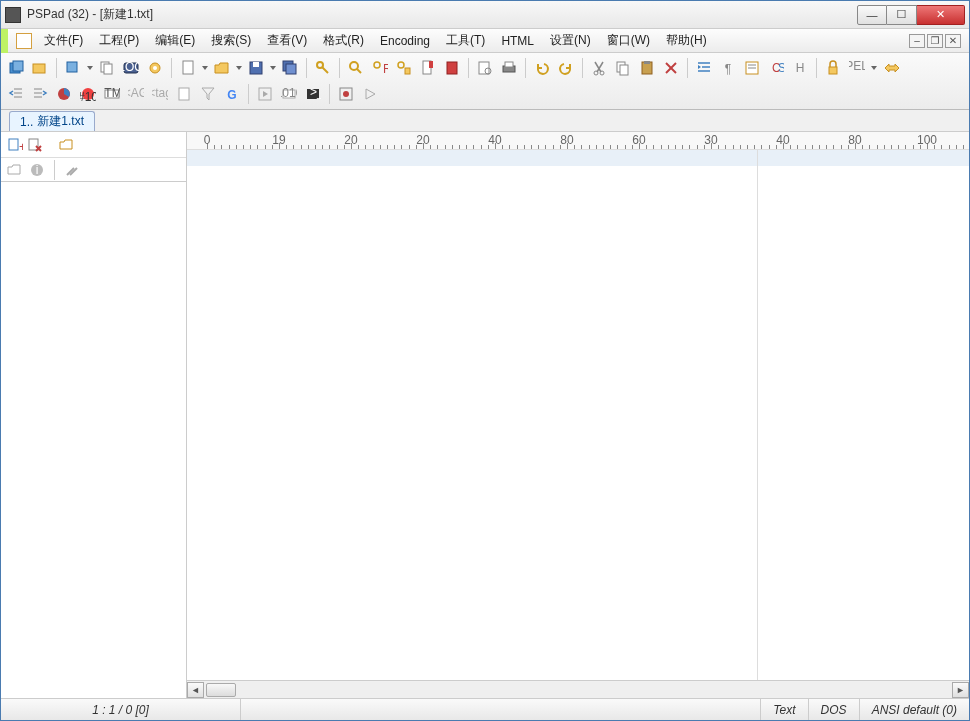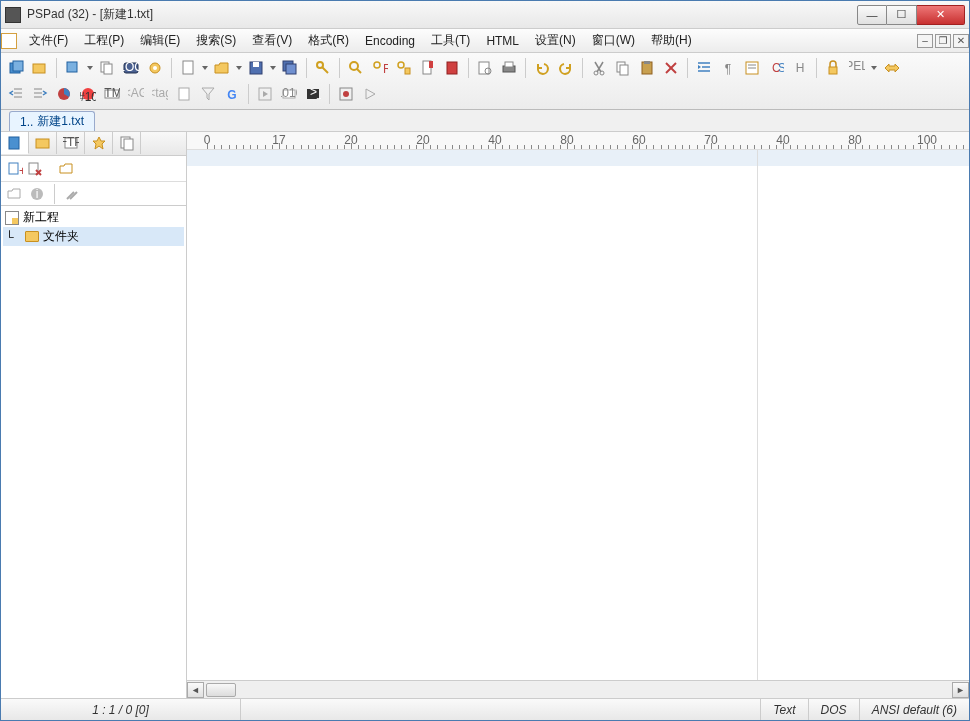--- a/index.html
+++ b/index.html
@@ -10,21 +10,21 @@
 .titlebar { height: 28px; background: linear-gradient(#f8f8f8, #e8e8e8); display: flex; align-items: center; padding: 0 4px; border-bottom: 1px solid #ccc; }
 .titlebar .app-icon { width: 16px; height: 16px; background: #555; margin-right: 6px; border: 1px solid #333; }
 .titlebar .title { flex: 1; color: #333; }
 .titlebar .win-btns { display: flex; gap: 0; }
 .win-btn { width: 30px; height: 20px; border: 1px solid #888; background: linear-gradient(#fafafa,#e0e0e0); display:flex; align-items:center; justify-content:center; font-size:11px; color:#333; }
 .win-btn.min { border-radius: 2px 0 0 2px; }
 .win-btn.max { border-left:none; }
 .win-btn.close { width: 48px; background: linear-gradient(#e77,#c83030); color:#fff; border-color:#a02020; border-left:none; border-radius:0 2px 2px 0;}
 
 
-.menubar { height: 24px; background: linear-gradient(#fdfdfd,#ececec); display:flex; align-items:center; padding: 0 0; border-bottom:1px solid #ccc; }
+.menubar { height: 24px; background: linear-gradient(#fdfdfd,#ececec); display:flex; align-items:center; padding: 0 8px; border-bottom:1px solid #ccc;margin-left:7px; }
 .menu-item { padding: 3px 8px; color:#222; cursor:default; }
 .edit-icon { width:16px; height:16px; margin-right:4px; background:#fff; border:1px solid #d4a040; position:relative; }
 .mdi-btns { margin-left:auto; display:flex; gap:2px; }
 .mdi-btn { width:16px; height:14px; border:1px solid #999; background:#f4f4f4; display:flex; align-items:center; justify-content:center; font-size:10px; color:#555;}
 
 
 .toolbars { background: linear-gradient(#fafafa,#ececec); border-bottom:1px solid #bbb; padding:2px 4px; }
 .toolbar-row { display:flex; align-items:center; gap:2px; padding:2px 0; flex-wrap:wrap;}
 .tb-btn { width:22px; height:22px; display:flex; align-items:center; justify-content:center; border-radius:2px; }
 .tb-sep { width:1px; height:20px; background:#ccc; margin:0 3px; }
@@ -415,49 +415,20 @@
   <div class="filetabs">
     <div class="filetab">
       <span>1..</span>
       <span>新建1.txt</span>
     </div>
   </div>
 
   <div class="main">
 
     <div class="sidebar">
-      <div class="side-tabs">
-        <div class="side-tab active">
-            <svg class="ico" viewBox="0 0 16 16">
-              <rect x="2" y="2" width="10" height="12" fill="#4a90d0" stroke="#2060a0"></rect>
-            </svg>
-          </div>
-        <div class="side-tab">
-            <svg class="ico" viewBox="0 0 16 16">
-              <rect x="1" y="4" width="13" height="9" fill="#f4c860" stroke="#c89020"></rect>
-            </svg>
-          </div>
-        <div class="side-tab">
-            <svg class="ico" viewBox="0 0 16 16">
-              <rect x="2" y="3" width="12" height="10" fill="#fff" stroke="#888"></rect>
-              <text x="8" y="11" font-size="5" fill="#555" text-anchor="middle">FTP</text>
-            </svg>
-          </div>
-        <div class="side-tab">
-            <svg class="ico" viewBox="0 0 16 16">
-              <path d="M8 2 L10 6 L14 6 L11 9 L12 14 L8 11 L4 14 L5 9 L2 6 L6 6 Z" fill="#f4c860" stroke="#c89020"></path>
-            </svg>
-          </div>
-        <div class="side-tab">
-            <svg class="ico" viewBox="0 0 16 16">
-              <rect x="2" y="2" width="9" height="11" fill="#fff" stroke="#888"></rect>
-              <rect x="5" y="4" width="9" height="11" fill="#fff" stroke="#888"></rect>
-            </svg>
-          </div>
-      </div>
       <div class="side-toolbar">
         <div class="side-icon">
             <svg class="ico" viewBox="0 0 16 16">
               <rect x="2" y="2" width="9" height="11" fill="#fff" stroke="#4080c0"></rect>
               <text x="12" y="14" font-size="9" fill="#c04040">+</text>
             </svg>
           </div>
         <div class="side-icon">
             <svg class="ico" viewBox="0 0 16 16">
               <rect x="2" y="2" width="9" height="11" fill="#fff" stroke="#888"></rect>
@@ -485,48 +456,37 @@
             </svg>
           </div>
         <div class="tb-sep"></div>
         <div class="side-icon">
             <svg class="ico" viewBox="0 0 16 16">
               <line x1="3" y1="13" x2="10" y2="6" stroke="#aaa" stroke-width="2"></line>
               <line x1="6" y1="13" x2="13" y2="6" stroke="#aaa" stroke-width="2"></line>
             </svg>
           </div>
       </div>
-      <div class="tree">
-        <div class="tree-item">
-          <div class="proj-icon"></div>
-          <span>新工程</span>
-        </div>
-        <div class="tree-item selected">
-          <div class="tree-indent">└</div>
-          <div class="folder-icon"></div>
-          <span>文件夹</span>
-        </div>
-      </div>
     </div>
 
     <div class="editor-area">
       <div class="ruler" id="ruler">
           <div class="ruler-tick major" style="left: 20px;"></div>
           <div class="ruler-label" style="left: 20px;">0</div>
           <div class="ruler-tick" style="left: 27.2px;"></div>
           <div class="ruler-tick" style="left: 34.4px;"></div>
           <div class="ruler-tick" style="left: 41.6px;"></div>
           <div class="ruler-tick" style="left: 48.8px;"></div>
           <div class="ruler-tick" style="left: 56px;"></div>
           <div class="ruler-tick" style="left: 63.2px;"></div>
           <div class="ruler-tick" style="left: 70.4px;"></div>
           <div class="ruler-tick" style="left: 77.6px;"></div>
           <div class="ruler-tick" style="left: 84.8px;"></div>
           <div class="ruler-tick major" style="left: 92px;"></div>
-          <div class="ruler-label" style="left: 92px;">17</div>
+          <div class="ruler-label" style="left: 92px;">19</div>
           <div class="ruler-tick" style="left: 99.2px;"></div>
           <div class="ruler-tick" style="left: 106.4px;"></div>
           <div class="ruler-tick" style="left: 113.6px;"></div>
           <div class="ruler-tick" style="left: 120.8px;"></div>
           <div class="ruler-tick" style="left: 128px;"></div>
           <div class="ruler-tick" style="left: 135.2px;"></div>
           <div class="ruler-tick" style="left: 142.4px;"></div>
           <div class="ruler-tick" style="left: 149.6px;"></div>
           <div class="ruler-tick" style="left: 156.8px;"></div>
           <div class="ruler-tick major" style="left: 164px;"></div>
@@ -578,21 +538,21 @@
           <div class="ruler-tick" style="left: 459.2px;"></div>
           <div class="ruler-tick" style="left: 466.4px;"></div>
           <div class="ruler-tick" style="left: 473.6px;"></div>
           <div class="ruler-tick" style="left: 480.8px;"></div>
           <div class="ruler-tick" style="left: 488px;"></div>
           <div class="ruler-tick" style="left: 495.2px;"></div>
           <div class="ruler-tick" style="left: 502.4px;"></div>
           <div class="ruler-tick" style="left: 509.6px;"></div>
           <div class="ruler-tick" style="left: 516.8px;"></div>
           <div class="ruler-tick major" style="left: 524px;"></div>
-          <div class="ruler-label" style="left: 524px;">70</div>
+          <div class="ruler-label" style="left: 524px;">30</div>
           <div class="ruler-tick" style="left: 531.2px;"></div>
           <div class="ruler-tick" style="left: 538.4px;"></div>
           <div class="ruler-tick" style="left: 545.6px;"></div>
           <div class="ruler-tick" style="left: 552.8px;"></div>
           <div class="ruler-tick" style="left: 560px;"></div>
           <div class="ruler-tick" style="left: 567.2px;"></div>
           <div class="ruler-tick" style="left: 574.4px;"></div>
           <div class="ruler-tick" style="left: 581.6px;"></div>
           <div class="ruler-tick" style="left: 588.8px;"></div>
           <div class="ruler-tick major" style="left: 596px;"></div>
@@ -637,16 +597,16 @@
         <div class="scroll-btn">►</div>
       </div>
     </div>
   </div>
 
   <div class="statusbar">
     <div class="status-cell pos">1 : 1 / 0  [0]</div>
     <div class="status-cell wide"></div>
     <div class="status-cell">Text</div>
     <div class="status-cell">DOS</div>
-    <div class="status-cell" style="border-right:none">ANSI default (6)</div>
+    <div class="status-cell" style="border-right:none">ANSI default (0)</div>
   </div>
 
 </div>
 
 </body></html>

